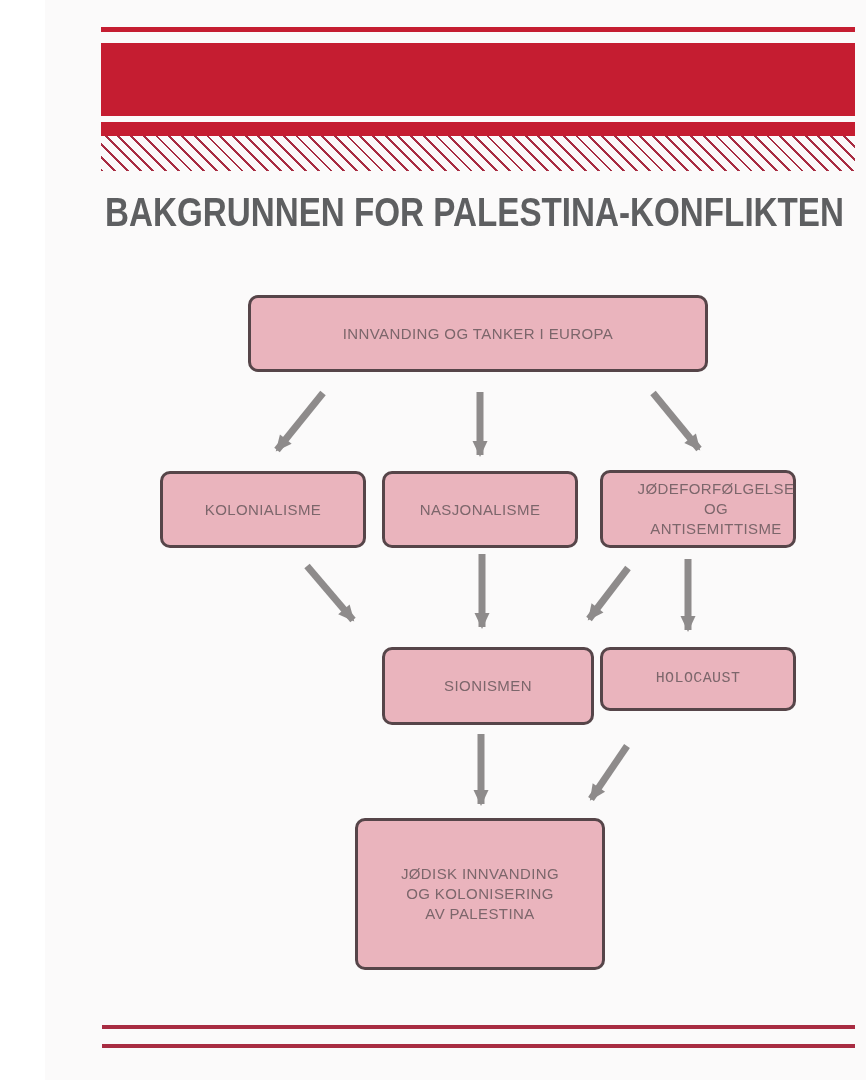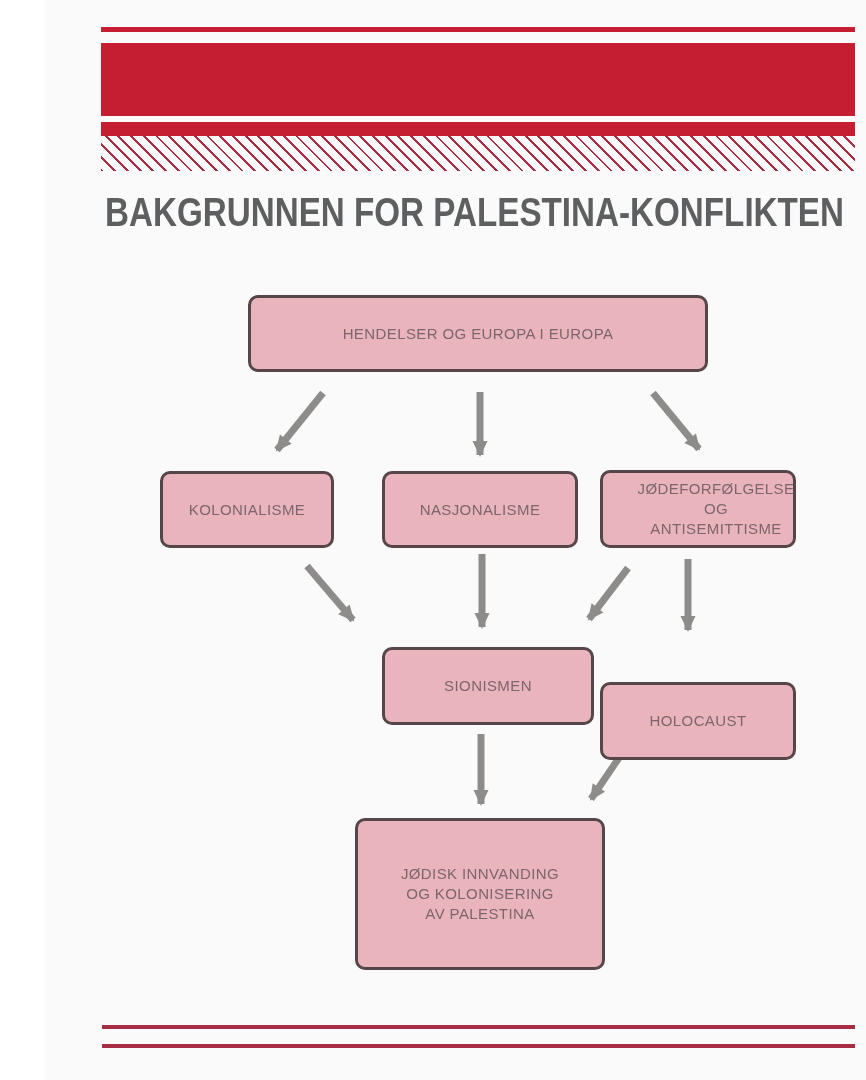--- a/index.html
+++ b/index.html
@@ -32,25 +32,25 @@
     border-radius:10px;
     display:flex;align-items:center;justify-content:center;
     text-align:center;
   }
   .node-label{
     color:var(--node-text,#7c666b);
     font-size:15px;line-height:20px;letter-spacing:0.4px;
     white-space:pre-line;
   }
   #node-europa        {left:203px;top:295px;width:460px;height:77px;}
-  #node-kolonialisme  {left:115px;top:471px;width:174px;height:77px;}
+  #node-kolonialisme  {left:115px;top:471px;width:206px;height:77px;}
   #node-nasjonalisme  {left:337px;top:471px;width:196px;height:77px;}
   #node-jodeforfolgelse{left:555px;top:470px;width:196px;height:78px;padding-left:36px;}
   #node-sionismen     {left:337px;top:647px;width:212px;height:78px;}
-  #node-holocaust     {left:555px;top:682px;width:196px;height:78px;}
+  #node-holocaust     {left:555px;top:647px;width:196px;height:64px;font-family:Liberation Mono, monospace;}
   #node-innvandring   {left:310px;top:818px;width:250px;height:152px;border-radius:10px;}
   
   .arrows{position:absolute;left:0;top:0;width:866px;height:1080px;pointer-events:none;}
   .arrows line{stroke:var(--arrow,#8e8b8b);stroke-width:7px;}
   
   .ftr-line1{position:absolute;left:57px;top:1025px;width:753px;height:4px;background:var(--accent-maroon,#a82c42);}
   .ftr-line2{position:absolute;left:57px;top:1044px;width:753px;height:4px;background:var(--accent-maroon,#a82c42);}
 </style>
 </head>
 <body>
@@ -75,21 +75,21 @@
     <line x1="608" y1="393" x2="654" y2="449" marker-end="url(#ah)"></line>
     <line x1="262" y1="566" x2="308" y2="620" marker-end="url(#ah)"></line>
     <line x1="437" y1="554" x2="437" y2="627" marker-end="url(#ah)"></line>
     <line x1="583" y1="568" x2="544" y2="619" marker-end="url(#ah)"></line>
     <line x1="643" y1="559" x2="643" y2="630" marker-end="url(#ah)"></line>
     <line x1="436" y1="734" x2="436" y2="804" marker-end="url(#ah)"></line>
     <line x1="582" y1="746" x2="546" y2="799" marker-end="url(#ah)"></line>
   </svg>
 
   <div class="node" id="node-europa">
-    <span class="node-label">HENDELSER OG EUROPA I EUROPA</span>
+    <span class="node-label">INNVANDING OG TANKER I EUROPA</span>
   </div>
   <div class="node" id="node-kolonialisme">
     <span class="node-label">KOLONIALISME</span>
   </div>
   <div class="node" id="node-nasjonalisme">
     <span class="node-label">NASJONALISME</span>
   </div>
   <div class="node" id="node-jodeforfolgelse">
     <span class="node-label">JØDEFORFØLGELSE
 OG

